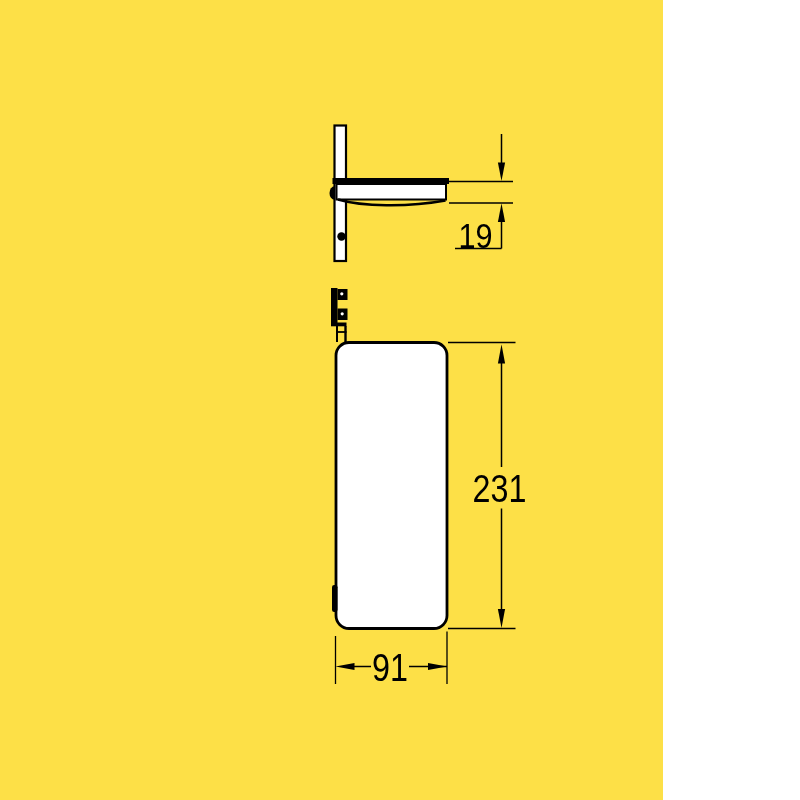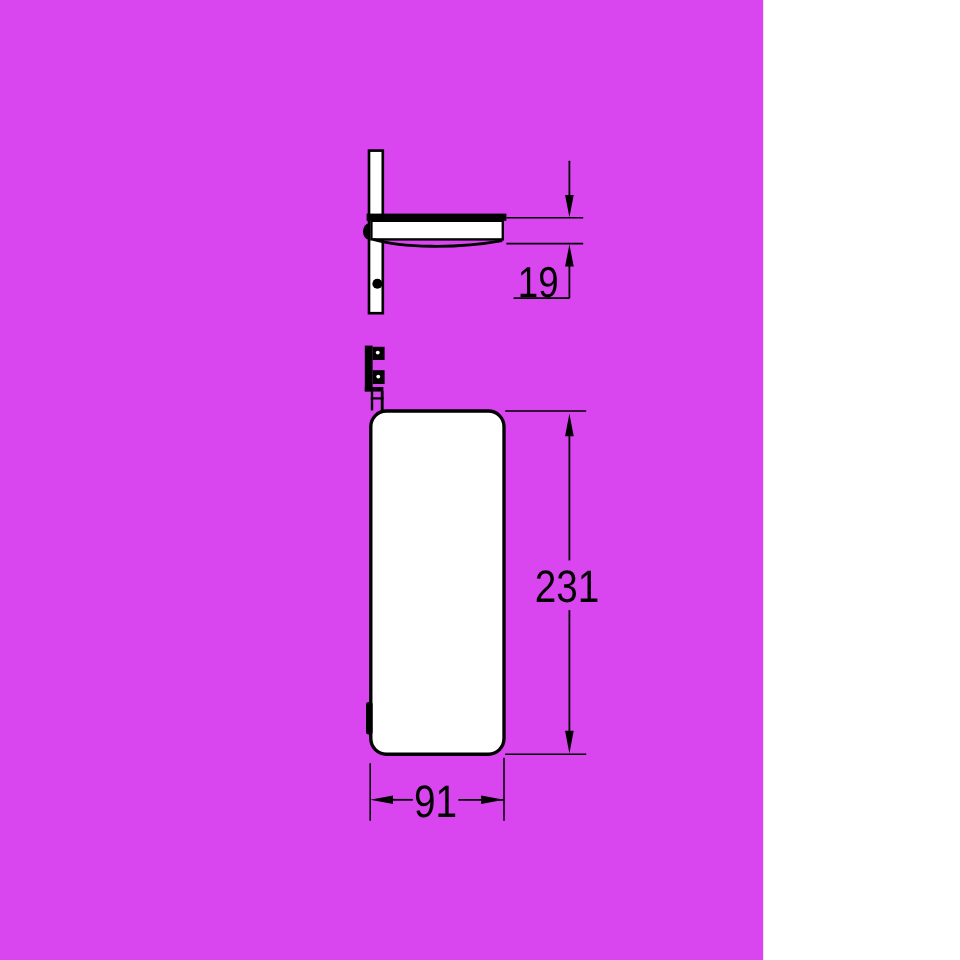--- a/index.html
+++ b/index.html
@@ -7,21 +7,22 @@
     padding: 0;
     width: 800px;
     height: 800px;
     background: #ffffff;
     overflow: hidden;
   }
   .canvas {
     position: relative;
     width: 636px;
     height: 800px;
-    background: #d946ef;
+    background: #fde047;
+    padding-left: 27px;
   }
   svg { display: block; }
   .outline {
     fill: #ffffff;
     stroke: #000000;
   }
   .solid { fill: #000000; stroke: none; }
   .thin-line {
     stroke: #000000;
     stroke-width: 1.3;

